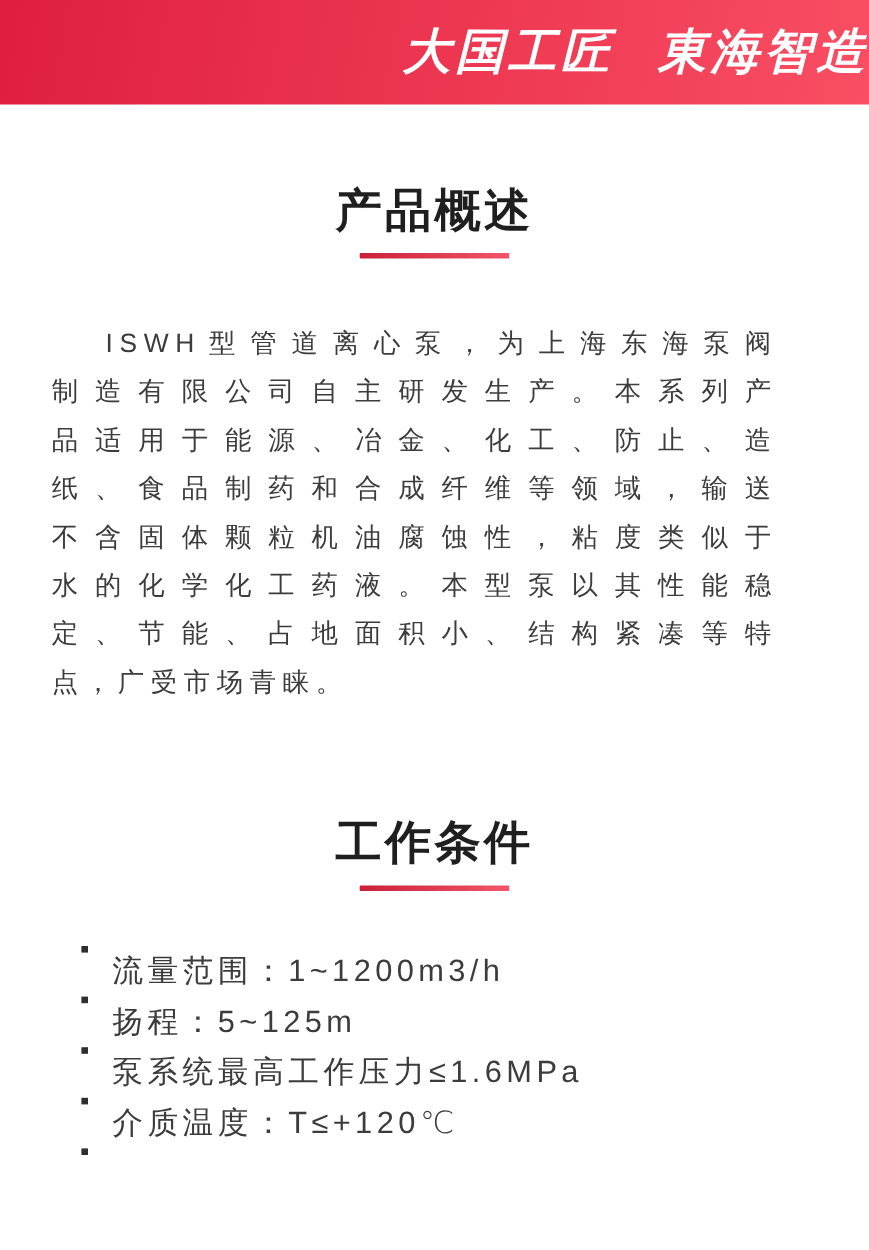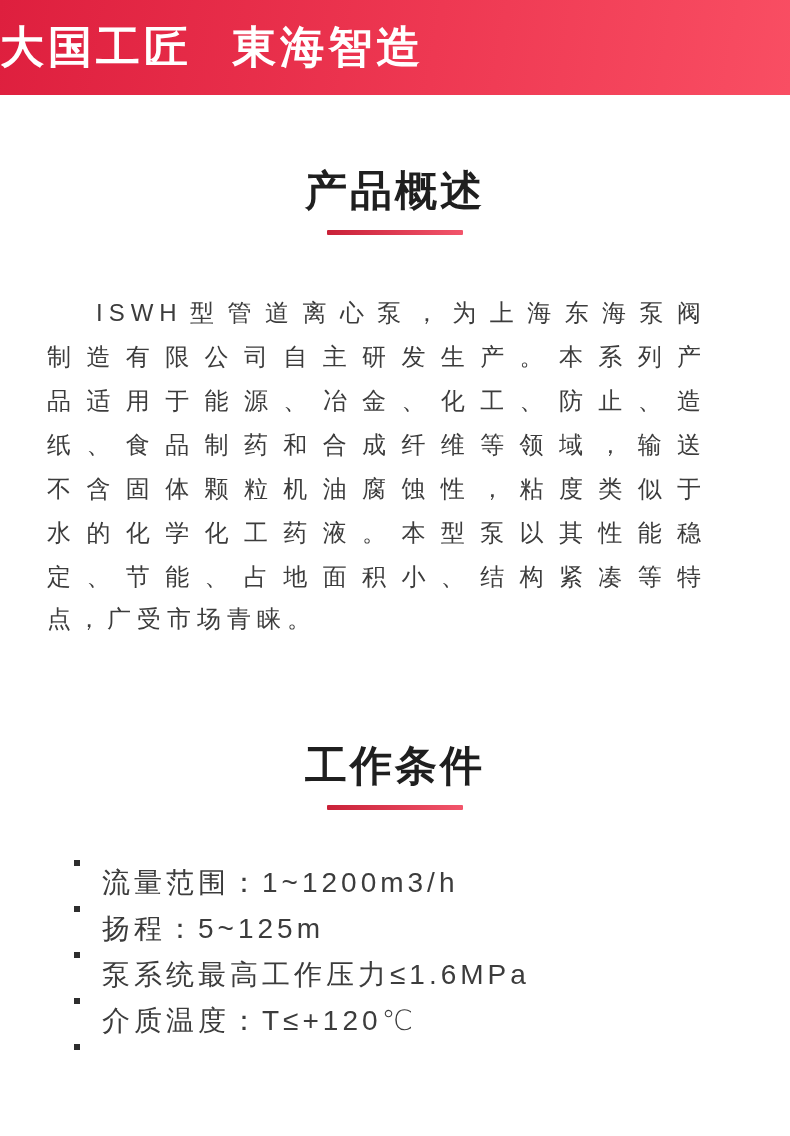--- a/index.html
+++ b/index.html
@@ -14,21 +14,22 @@
     min-height: 1136px;
     background: #ffffff;
     overflow: hidden;
   }
   
   .banner {
     height: 95px;
     background: linear-gradient(100deg, #de1f3e 0%, #ee3852 55%, #f94e63 100%);
     display: flex;
     align-items: center;
-    justify-content: flex-start;
+    justify-content: flex-end;
+    font-style: italic;
   }
   .banner-title {
     margin: 0;
     color: #ffffff;
     font-size: 44px;
     font-weight: 800;
     letter-spacing: 4px;
     word-spacing: 24px;
     white-space: nowrap;
   }
@@ -58,21 +59,21 @@
     line-height: 44px;
     letter-spacing: 6px;
     color: #3c3c3c;
     font-weight: 300;
   }
   .para-line {
     text-align: justify;
     text-align-last: justify;
   }
   .para-line.first { text-indent: 49px; }
-  .para-line.last  { text-align-last: left; font-family: Liberation Mono, monospace; }
+  .para-line.last  { text-align-last: left; }
   
   .spec-list {
     list-style: none;
     margin: 50px 0 0 0;
     padding: 0 70px 60px 74px;
   }
   .spec-item {
     display: flex;
     align-items: flex-start;
     font-size: 28px;

